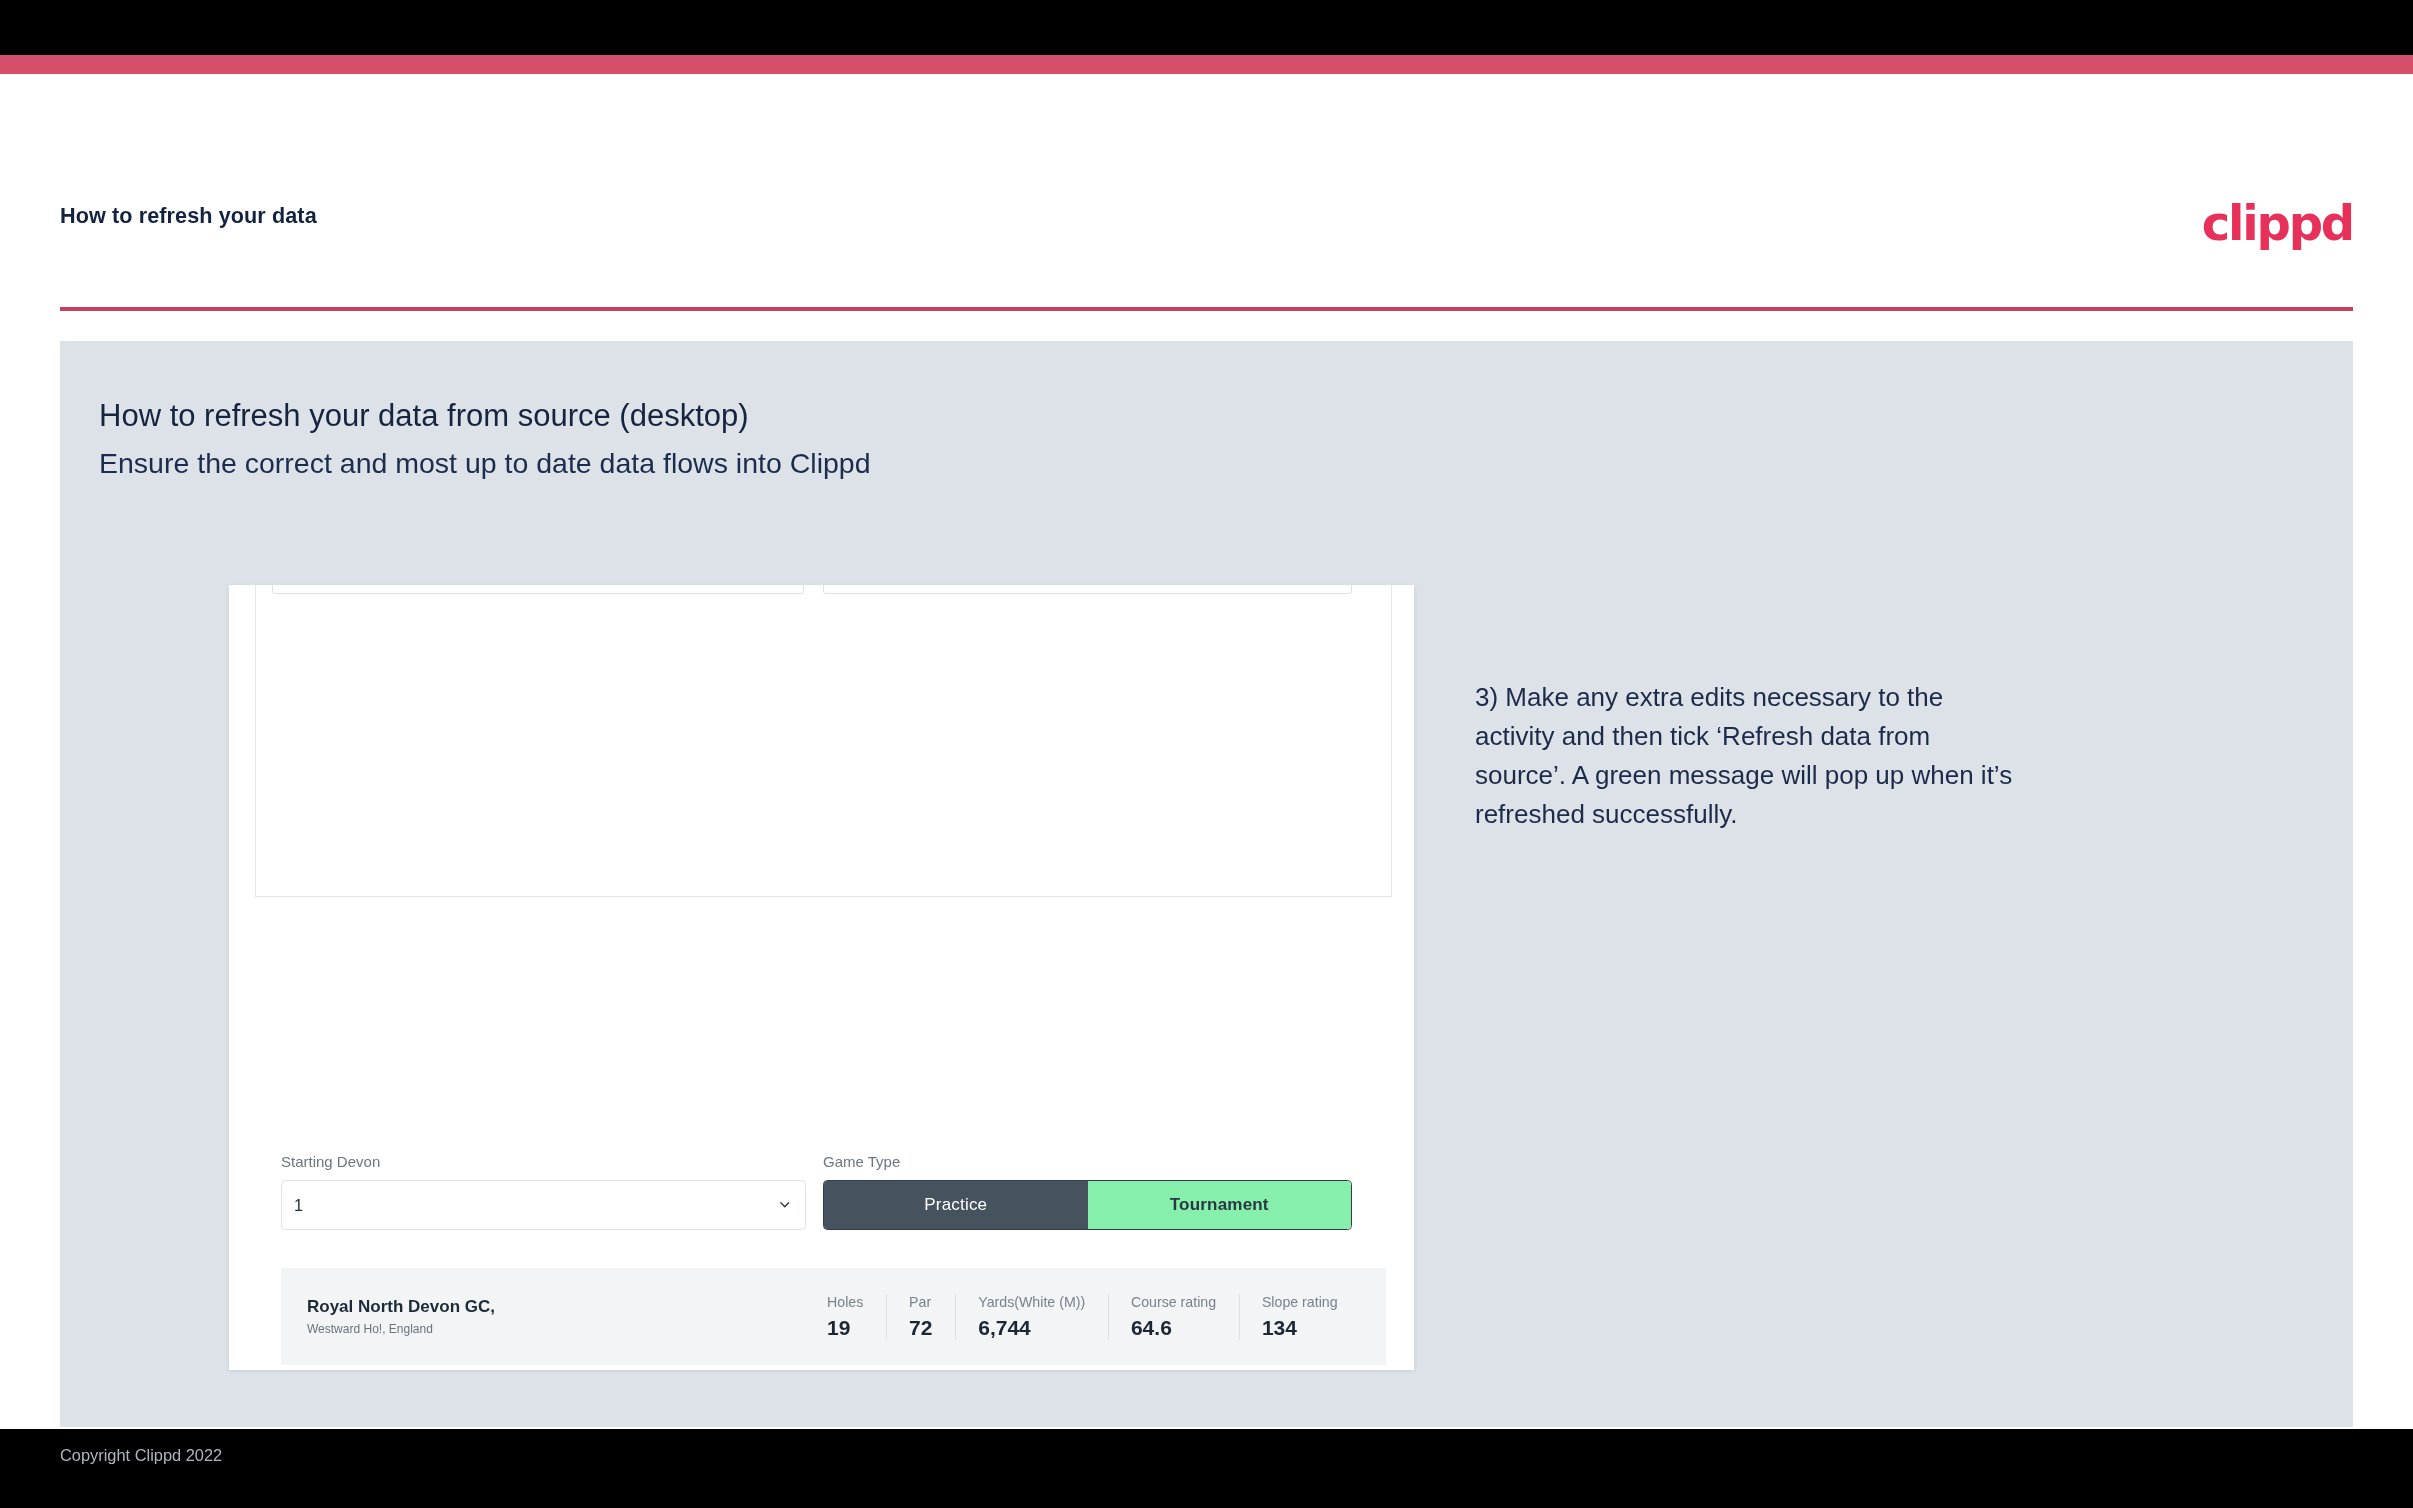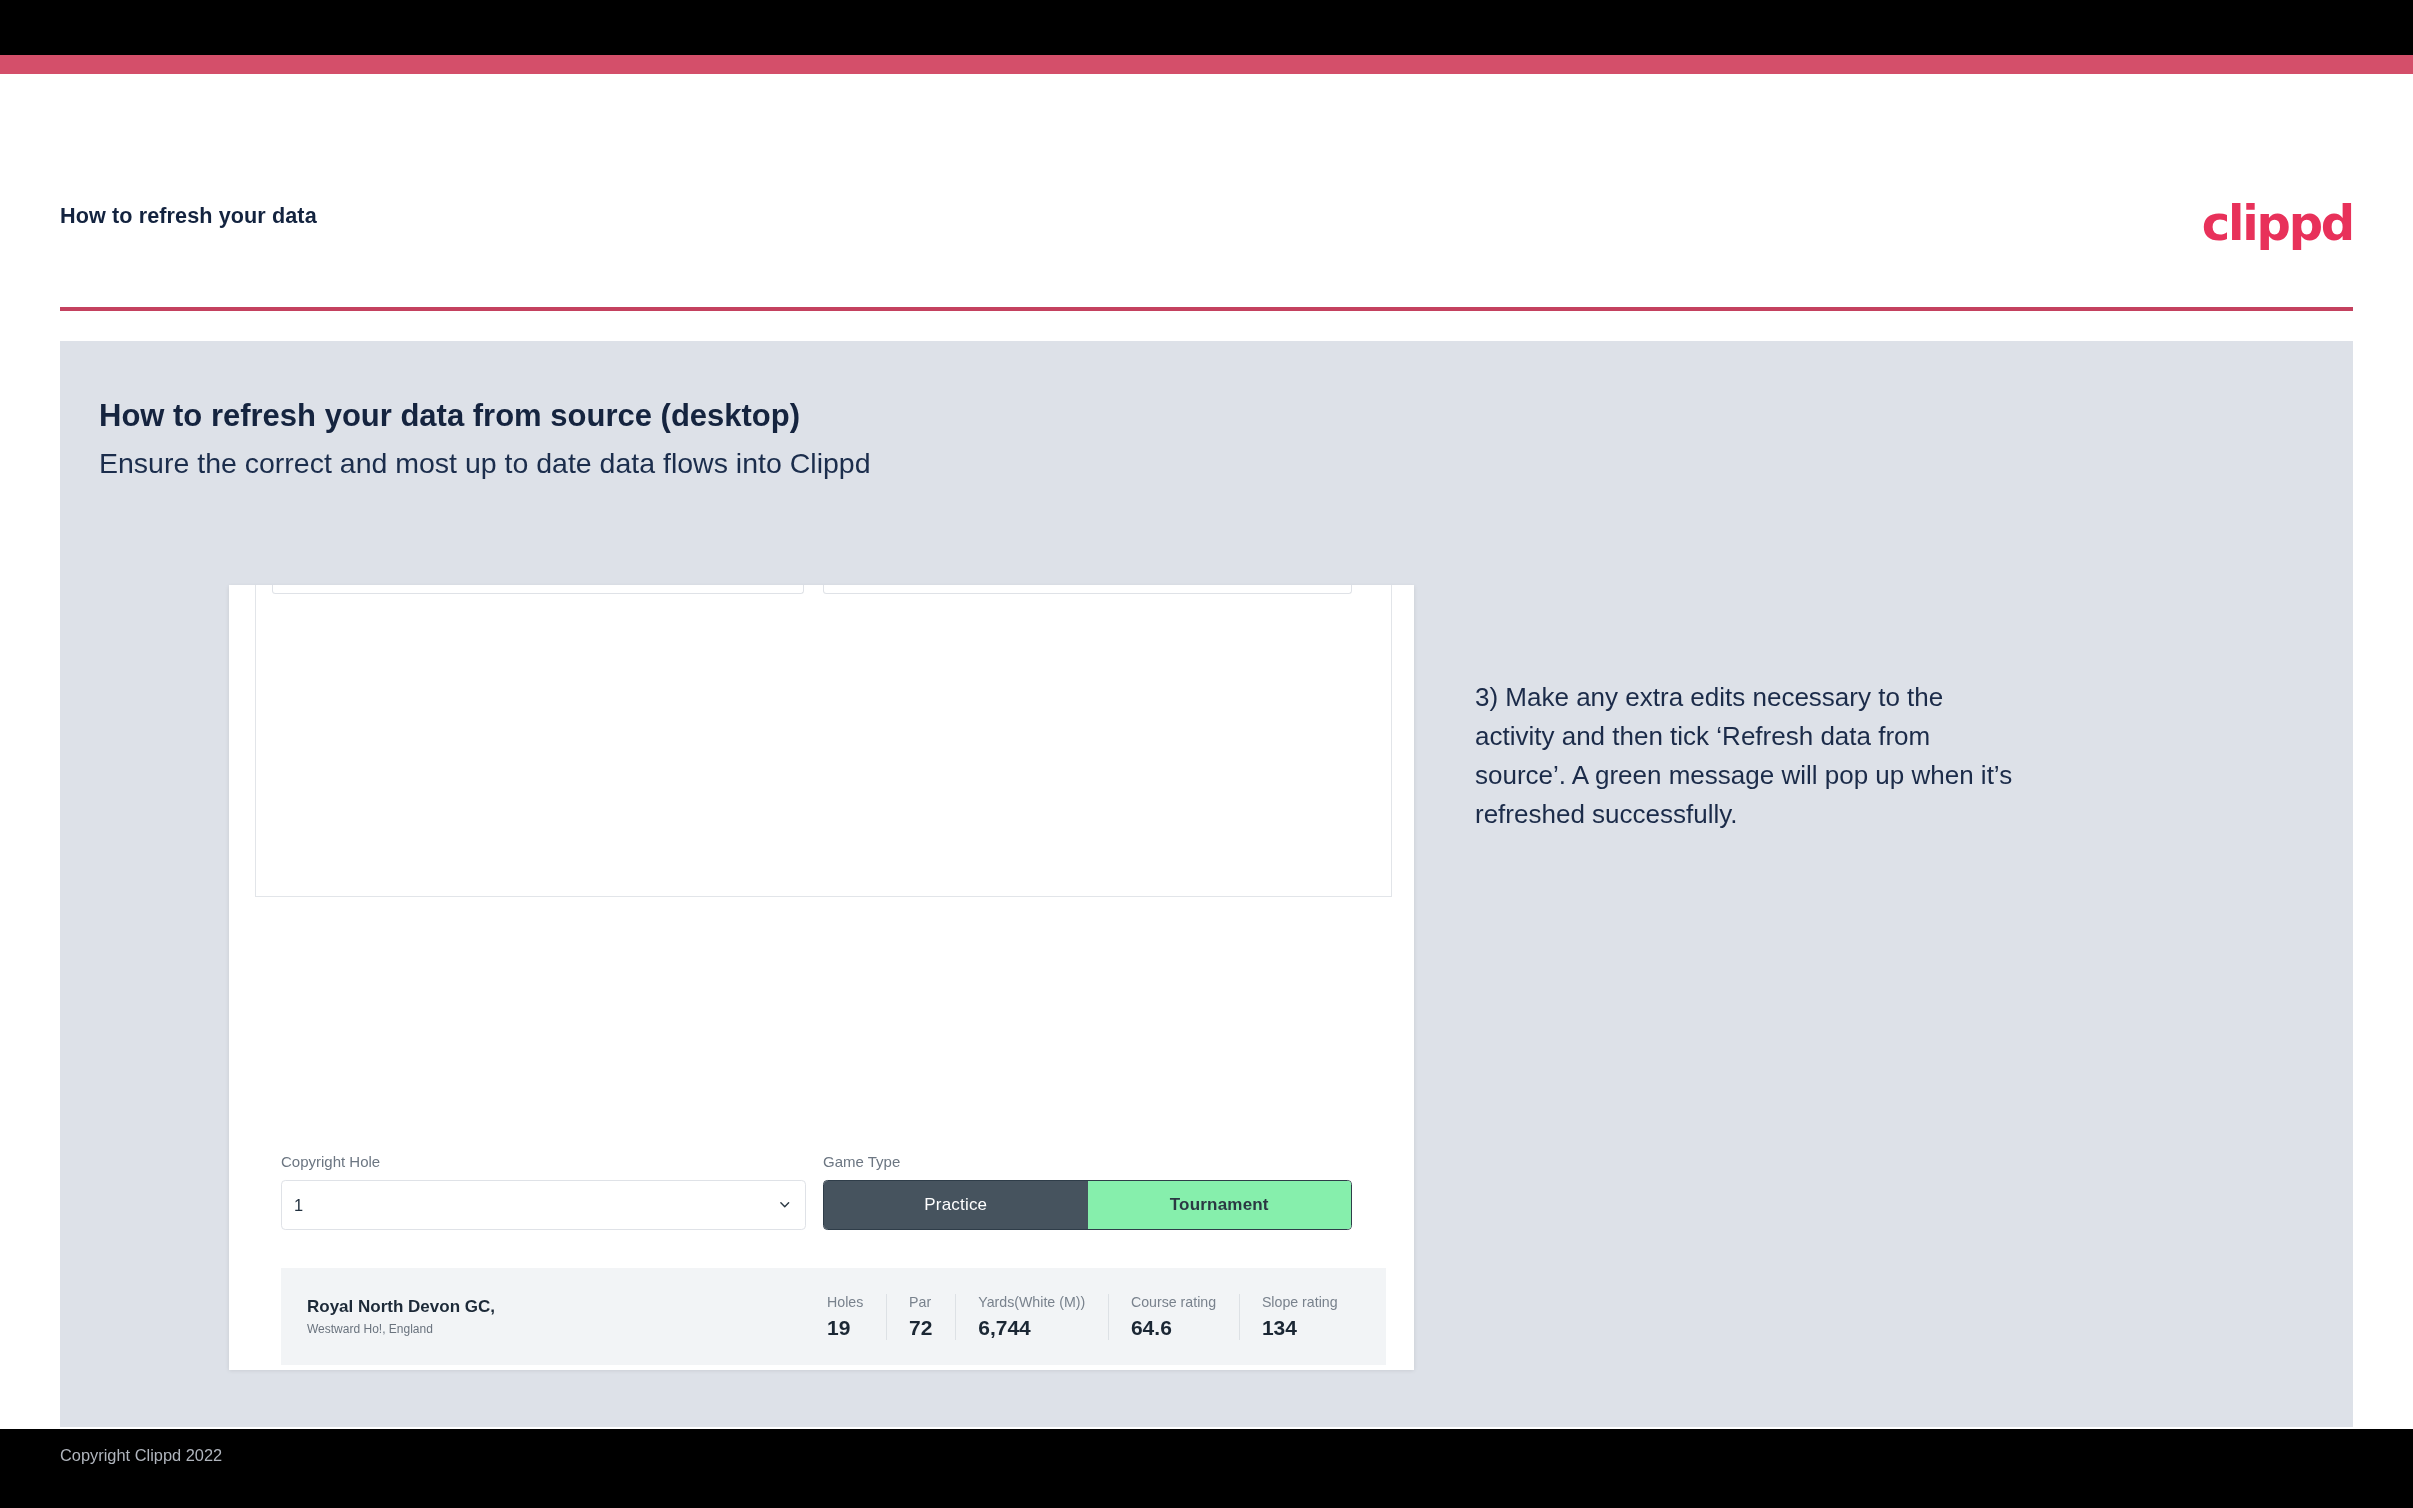--- a/index.html
+++ b/index.html
@@ -69,21 +69,21 @@
   .panel {
     position: absolute;
     left: 60px; top: 267px;
     width: 2293px; height: 1086px;
     background: #dde1e8;
   }
   .panel-h1 {
     position: absolute;
     left: 99px; top: 324px;
     font-size: 31px;
-    font-weight: bold;
+    font-weight: normal;
     color: #15243f;
   }
   .panel-h2 {
     position: absolute;
     left: 99px; top: 373px;
     font-size: 28.5px;
     font-weight: normal;
     color: #1b2d4c;
   }
   
@@ -227,21 +227,21 @@
 
     <div class="instruction">3) Make any extra edits necessary to the activity and then tick ‘Refresh data from source’. A green message will pop up when it’s refreshed successfully.</div>
 
     <div class="shot">
 
       <div class="shot-inner"></div>
 
       <div class="cut-input a"></div>
       <div class="cut-input b"></div>
 
-      <div class="fld-label" style="left:52px; top:568px;">Copyright Hole</div>
+      <div class="fld-label" style="left:52px; top:568px;">Starting Devon</div>
       <div class="select-box" style="left:52px; top:595px; width:525px; height:50px;">
         <span class="select-val">1</span>
         <span class="chev">
           <svg width="15.5" height="15.5" viewBox="0 0 24 24" fill="none" stroke="#2b3843" stroke-width="2.2" stroke-linecap="round" stroke-linejoin="round">
               <polyline points="6 9 12 15 18 9"></polyline>
             </svg>
         </span>
       </div>
 
       <div class="fld-label" style="left:594px; top:568px;">Game Type</div>

